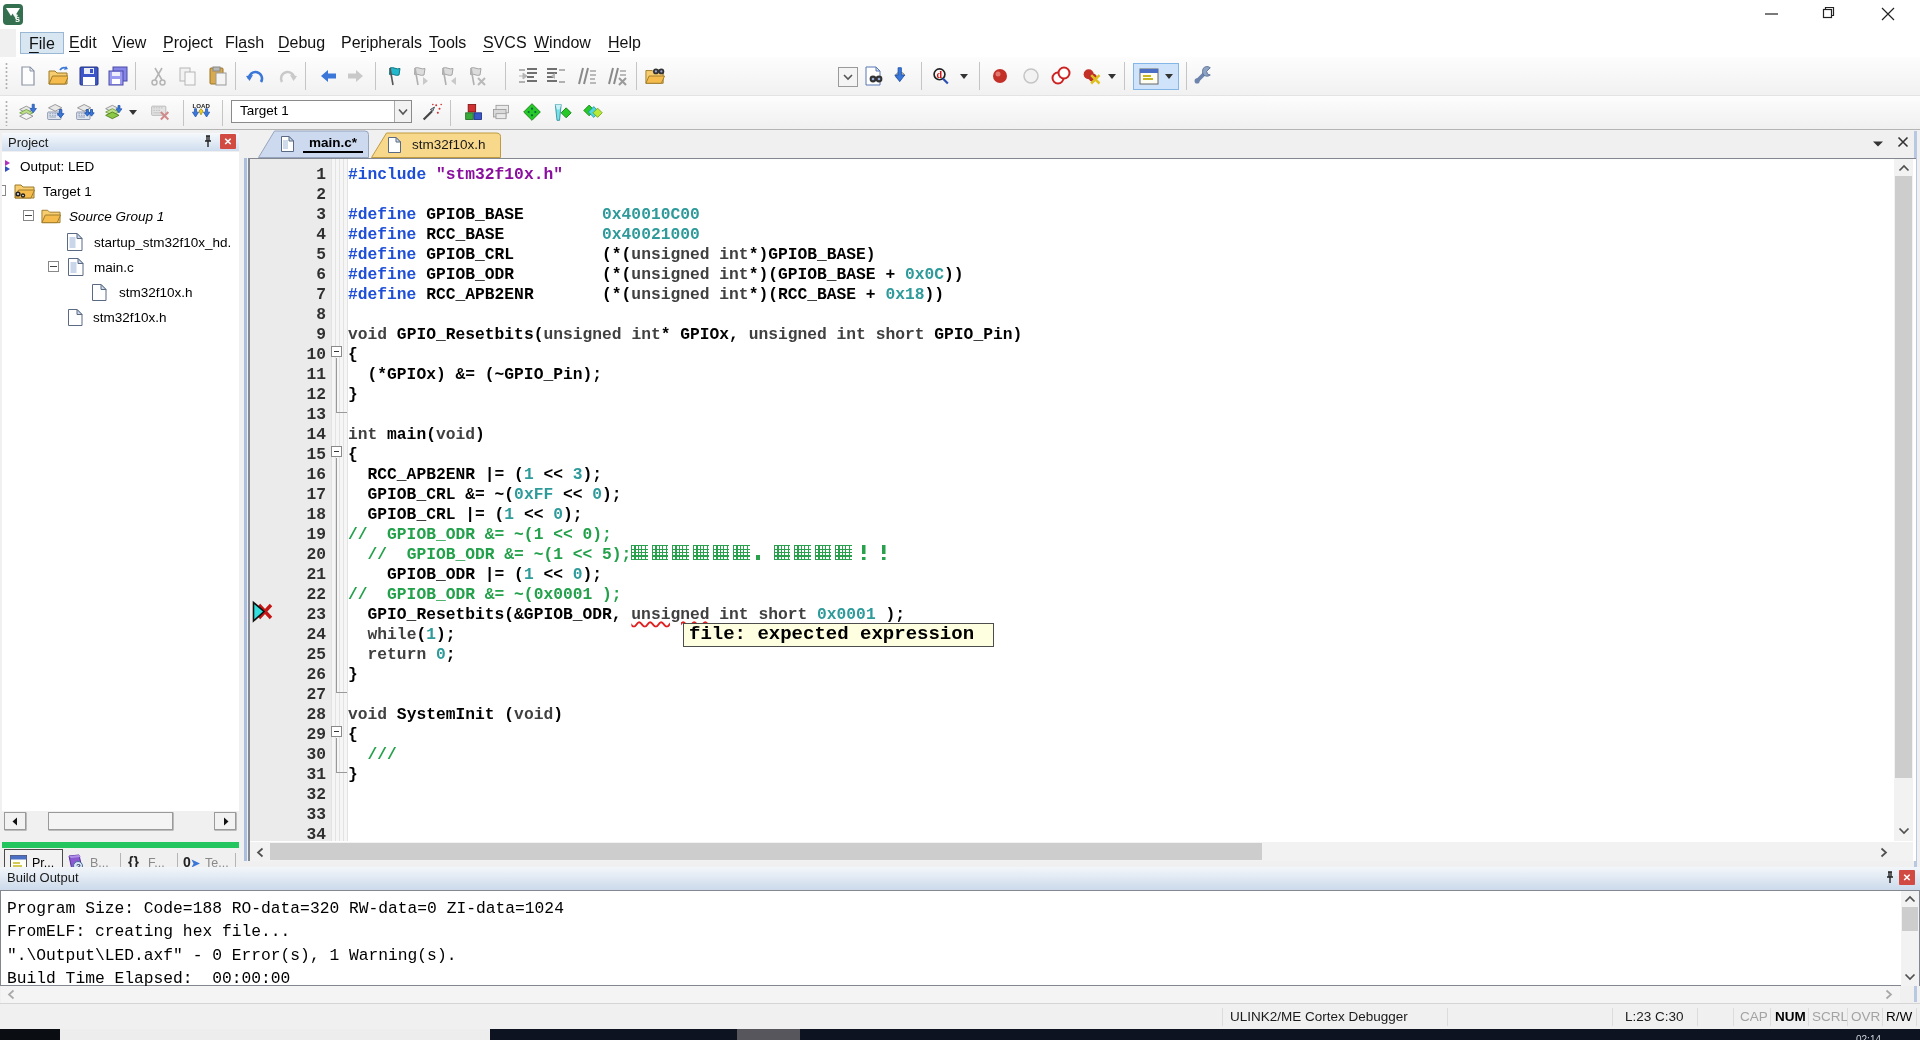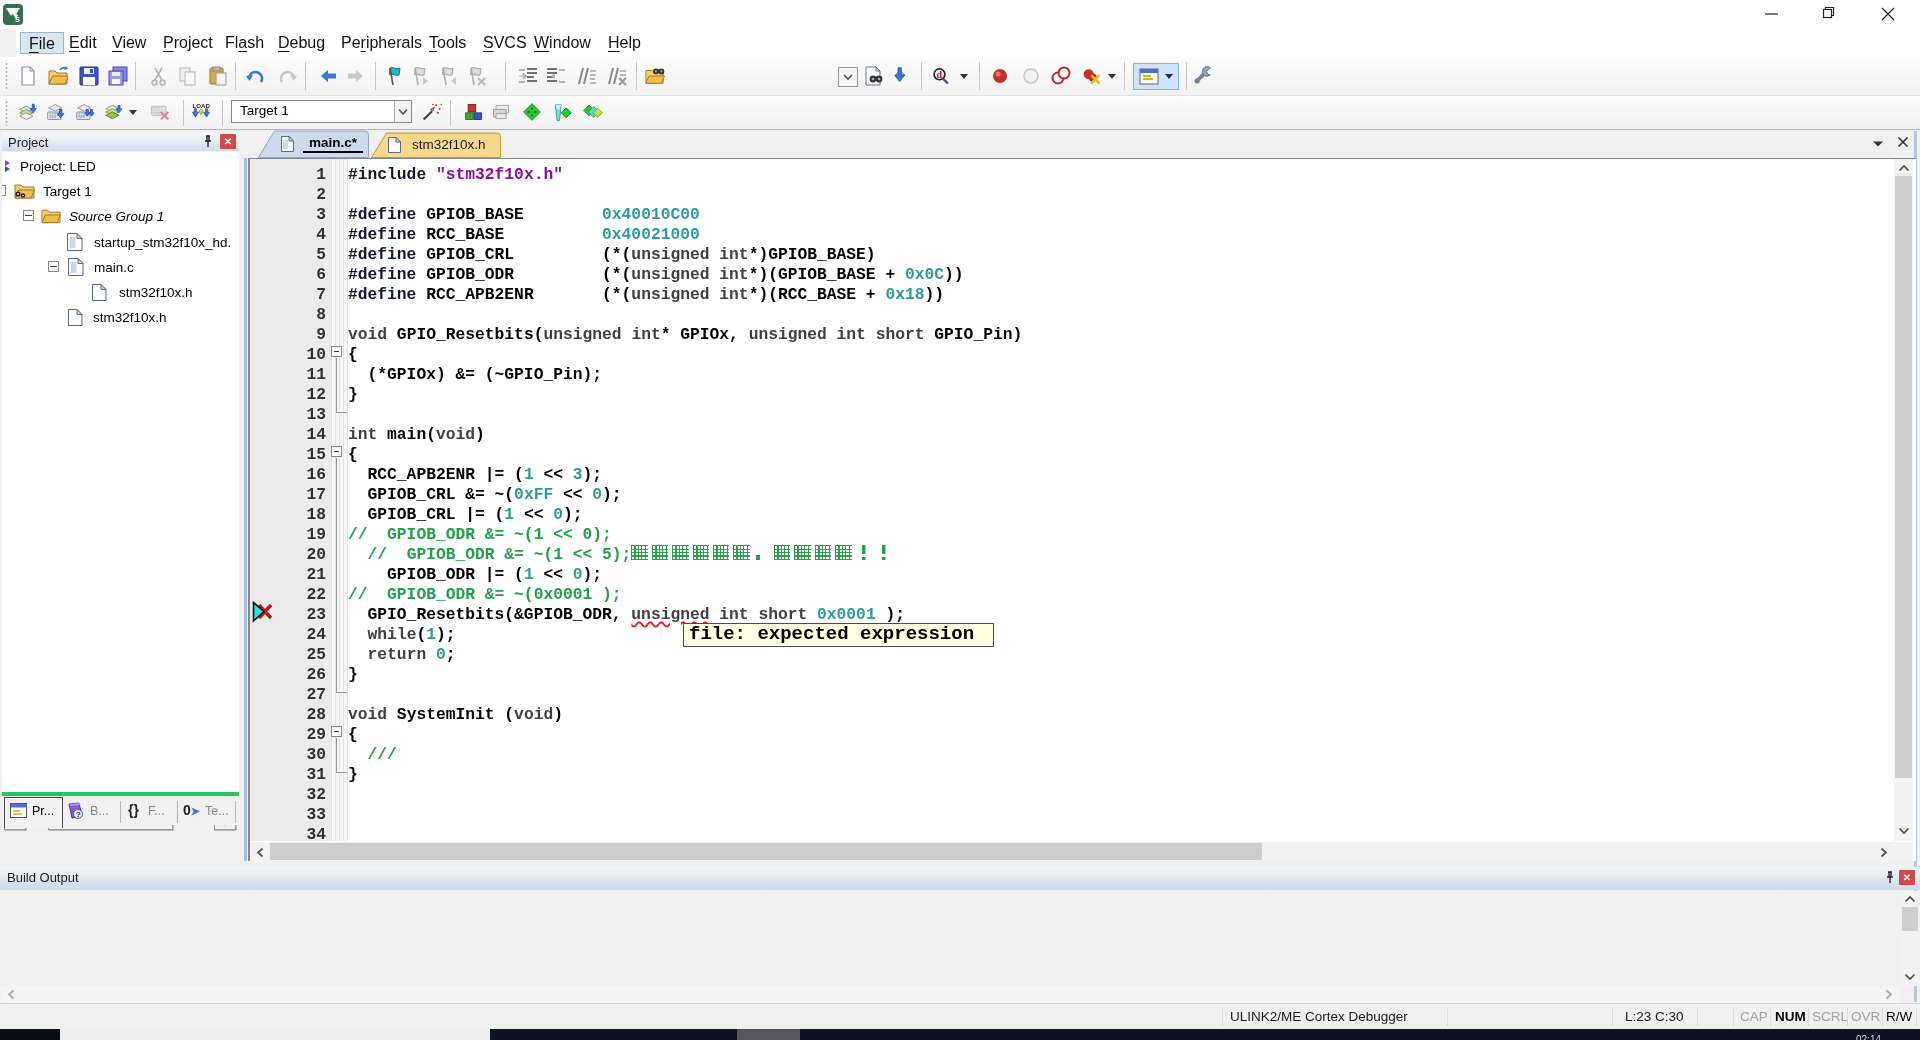--- a/index.html
+++ b/index.html
@@ -18,34 +18,34 @@
 .tsep1 { position:absolute; top:5px; height:28px; width:1px; background:#c5c5c5; }
 .tsep2 { position:absolute; top:4px; height:26px; width:1px; background:#c5c5c5; }
 .grip { position:absolute; width:3px; background-image:radial-gradient(#b0b0b0 1px, transparent 1.1px); background-size:3px 4px; }
 .ticon { position:absolute; width:20px; height:20px; }
 .darr { position:absolute; width:0; height:0; border-left:4px solid transparent; border-right:4px solid transparent; border-top:5px solid #333; }
 #project-panel { left:2px; top:133px; width:238px; height:734px; }
 #proj-header { left:0; top:0; width:237px; height:18px; background:linear-gradient(#f6f9fc,#cfddef); font-size:13px; color:#1a1a1a; }
 #proj-tree { left:0; top:19px; width:237px; height:659px; background:#fff; font-size:13.5px; color:#000; overflow:hidden; }
 .trow { position:absolute; white-space:nowrap; height:25px; line-height:25px; }
 #proj-hscroll { left:0; top:679px; width:237px; height:19px; background:#f0f0f0; }
-#proj-tabs { left:0; top:659px; width:237px; height:33px; background:#f0f0f0; border-top:4px solid #22c55e; font-size:12.5px; color:#333; }
+#proj-tabs { left:0; top:709px; width:237px; height:33px; background:#f0f0f0; border-top:6px solid #22c55e; font-size:12.5px; color:#333; }
 #tabbar { left:248px; top:130px; width:1672px; height:28px; }
 #edframe { left:248px; top:158px; width:1668px; height:703px; border-left:2px solid #828790; border-top:1px solid #828790; background:#fff; }
 #edleftblue { left:244px; top:158px; width:3px; height:703px; background:#aabede; }
 #edrightblue { left:1914px; top:131px; width:3px; height:871px; background:#b9c8e2; }
 #gutter { left:250px; top:159px; width:81px; height:682px; background:#ebebeb; }
 #foldbar { left:331px; top:159px; width:17px; height:682px; background:#f6f6f6; background-image:repeating-linear-gradient(90deg,#e3e3e3 0 1px, transparent 1px 4px); }
 #lnums { left:250px; top:164.5px; width:76px; font-size:16.3px; line-height:20px; font-weight:bold; color:#303030; text-align:right; background:transparent; }
 #code { left:348px; top:164.5px; font-size:16.3px; line-height:20px; font-weight:bold; color:#000; background:transparent; }
 .kw { color:#404040; }
 .num { color:#2f9a9a; }
 .cmt { color:#22a04a; }
 .str { color:#8a0f9e; }
-.pp { color:#0f172a; }
+.pp { color:#1d4ed8; }
 .sqg { text-decoration:underline; text-decoration-style:wavy; text-decoration-color:#e02020; text-decoration-thickness:1.5px; text-underline-offset:1.5px; }
 .hz,.hzc,.hzx { display:inline-block; width:16.4px; height:15px; margin-right:4px; vertical-align:-1px; }
 .hz { background-image: repeating-linear-gradient(90deg,#28a04c 0 1.2px, transparent 1.2px 3.4px), repeating-linear-gradient(0deg,#28a04c 0 1.2px, transparent 1.2px 3.4px); }
 .hzc { background:linear-gradient(#28a04c,#28a04c) no-repeat 2px 10px / 4px 5px; }
 .hzx { background:linear-gradient(#28a04c,#28a04c) no-repeat 6px 0 / 3.5px 9px, linear-gradient(#28a04c,#28a04c) no-repeat 6px 12px / 3.5px 3px; }
 #tooltip { left:683px; top:623px; width:311px; height:24px; background:#feffe0; border:1px solid #4d4d4d; font-size:19px; font-weight:bold; line-height:21px; padding-left:5px; color:#000; white-space:pre; }
 .foldbox { position:absolute; width:11px; height:11px; background:#fff; border:1px solid #8a8a8a; }
 .foldbox::after { content:""; position:absolute; left:2px; top:4px; width:5px; height:1px; background:#333; }
 .fline { position:absolute; width:1px; background:#999; }
 .ffoot { position:absolute; height:1px; background:#999; }
@@ -346,21 +346,21 @@
     <svg class="pin" style="left:200px;top:2px;" width="12" height="14" viewBox="0 0 12 14">
         <path d="M4 1 H8 M5 1 V6 M7 1 V6 M3 6 H9 M6 6 V12" stroke="#222" stroke-width="1.4" fill="none"></path>
       </svg>
     <div class="closebox" style="left:218px;top:1px;width:16px;height:15px;line-height:15px;">✕</div>
   </div>
   <div class="abs" id="proj-tree">
 <svg class="abs" style="left:2px;top:7px;" width="10" height="14" viewBox="0 0 10 14">
         <path d="M1 1 L6 4 L1 7 Z" fill="#b030c0"></path>
         <path d="M1 7 L6 10 L1 13 Z" fill="#3050c0"></path>
       </svg>
-<div class="trow" style="left:18px;top:2px;">Project: LED</div>
+<div class="trow" style="left:18px;top:2px;">Output: LED</div>
 <div class="abs" style="left:-7px;top:33px;width:11px;height:11px;background:#fff;border:1px solid #888;"></div>
 <svg class="abs" style="left:12px;top:30px;" width="21" height="17" viewBox="0 0 21 17">
         <path d="M1 3 h6 l2 2 h11 v11 h-19 z" fill="#f8cd70" stroke="#9c7a2a"></path>
         <path d="M1 16 l3.5 -8 h16 l-3.5 8 z" fill="#f5bb4d" stroke="#9c7a2a"></path>
         <circle cx="4" cy="12" r="2.6" fill="#222"></circle>
         <circle cx="9" cy="13.5" r="2.2" fill="#222"></circle>
         <circle cx="4" cy="12" r="0.9" fill="#fff"></circle>
         <circle cx="9" cy="13.5" r="0.8" fill="#fff"></circle>
       </svg>
 <div class="trow" style="left:41px;top:27px;">Target 1</div>
@@ -559,20 +559,24 @@
     </svg>
 </div>
 <div class="abs" id="build-panel">
   <div class="abs" id="build-header">
       <span class="abs" style="left:7px;top:3px;">Build Output</span>
     <svg class="pin" style="left:1884px;top:4px;" width="12" height="14" viewBox="0 0 12 14">
         <path d="M4 1 H8 M5 1 V6 M7 1 V6 M3 6 H9 M6 6 V12" stroke="#222" stroke-width="1.4" fill="none"></path>
       </svg>
     <div class="closebox" style="left:1899px;top:3px;width:16px;height:15px;line-height:15px;">✕</div>
   </div>
+  <pre class="abs mono" id="build-body">Program Size: Code=188 RO-data=320 RW-data=0 ZI-data=1024
+FromELF: creating hex file...
+".\Output\LED.axf" - 0 Error(s), 1 Warning(s).
+Build Time Elapsed:  00:00:00</pre>
   <div class="abs" id="build-vscroll">
     <svg class="abs" style="left:3px;top:4px;" width="12" height="8" viewBox="0 0 12 8">
         <path d="M1.5 6.5 L6 2 L10.5 6.5" stroke="#505050" stroke-width="1.7" fill="none"></path>
       </svg>
     <div class="sthumbv" style="left:1px;top:16px;width:16px;height:24px;"></div>
     <svg class="abs" style="left:3px;top:82px;" width="12" height="8" viewBox="0 0 12 8">
         <path d="M1.5 1.5 L6 6 L10.5 1.5" stroke="#505050" stroke-width="1.7" fill="none"></path>
       </svg>
   </div>
   <div class="abs" id="build-hscroll">

